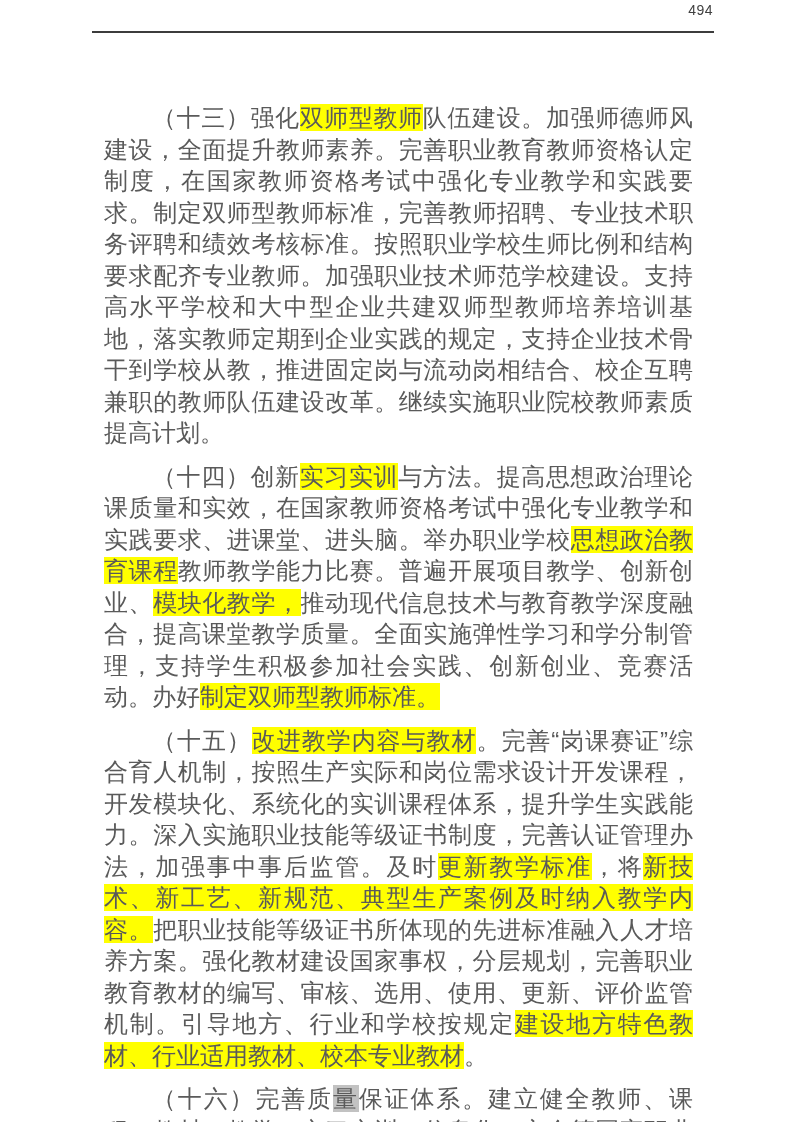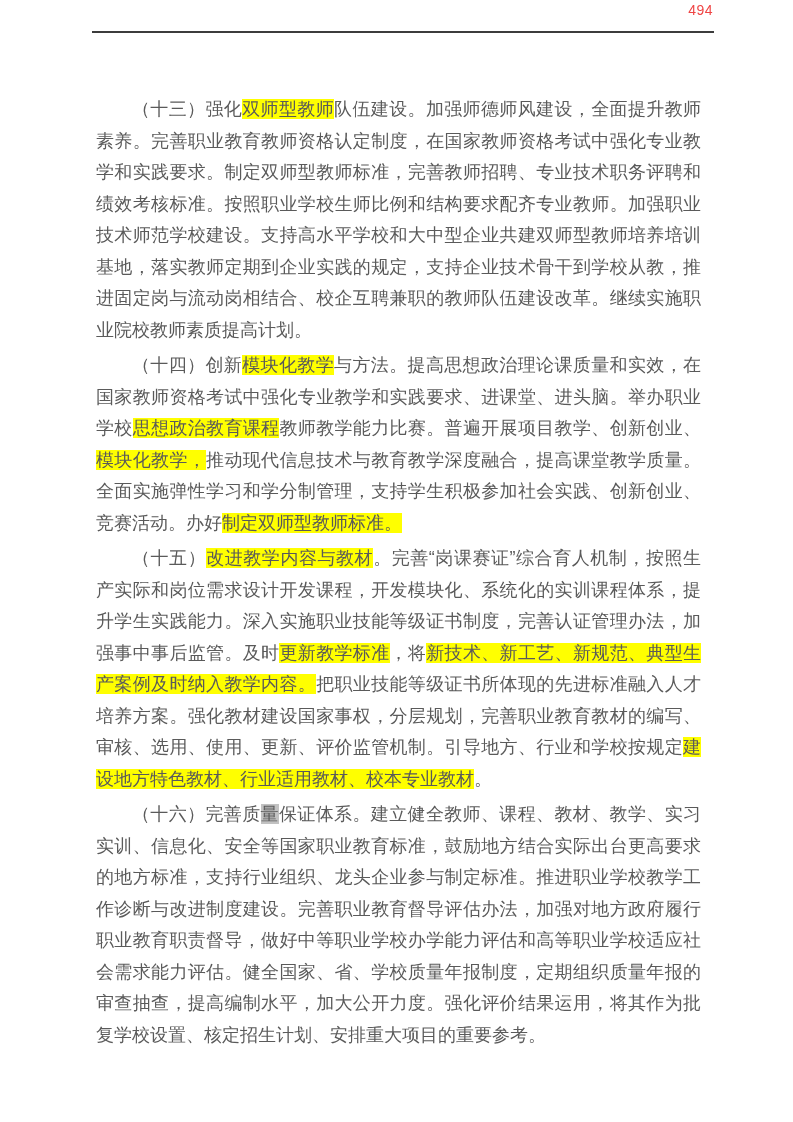--- a/index.html
+++ b/index.html
@@ -14,41 +14,41 @@
     background: #ffffff;
     overflow: hidden;
     font-family: "Liberation Sans", sans-serif;
   }
   .page-number {
     position: absolute;
     top: 1px;
     right: 80px;
     font-size: 14px;
     line-height: 18px;
-    color: #ef4444;
+    color: #404040;
     letter-spacing: 0.5px;
   }
   .header-rule {
     position: absolute;
     left: 92px;
     top: 31px;
     width: 622px;
     height: 2px;
     background: #3c3c3c;
   }
   .document-body {
     position: absolute;
     left: 92px;
     top: 90px;
     width: 613px;
   }
   .para {
-    margin: 4px;
+    margin: 12px;
     padding: 0;
-    font-size: 18px;
+    font-size: 24px;
     line-height: 31.5px;
     color: var(--text-color, #5a5a5a);
     text-align: justify;
     text-justify: inter-character;
     text-indent: 2em;
     word-break: normal;
     overflow-wrap: break-word;
   }
   mark {
     background: var(--hl-color, #ffff00);
@@ -60,17 +60,17 @@
   }
 </style>
 </head>
 <body>
 
 <div class="page">
   <div class="page-number">494</div>
   <div class="header-rule"></div>
   <div class="document-body">
       <p class="para"><span>（十三）强化</span><mark>双师型教师</mark><span>队伍建设。加强师德师风建设，全面提升教师素养。完善职业教育教师资格认定制度，在国家教师资格考试中强化专业教学和实践要求。制定双师型教师标准，完善教师招聘、专业技术职务评聘和绩效考核标准。按照职业学校生师比例和结构要求配齐专业教师。加强职业技术师范学校建设。支持高水平学校和大中型企业共建双师型教师培养培训基地，落实教师定期到企业实践的规定，支持企业技术骨干到学校从教，推进固定岗与流动岗相结合、校企互聘兼职的教师队伍建设改革。继续实施职业院校教师素质提高计划。</span></p>
-      <p class="para"><span>（十四）创新</span><mark>模块化教学</mark><span>与方法。提高思想政治理论课质量和实效，在国家教师资格考试中强化专业教学和实践要求、进课堂、进头脑。举办职业学校</span><mark>思想政治教育课程</mark><span>教师教学能力比赛。普遍开展项目教学、创新创业、</span><mark>模块化教学，</mark><span>推动现代信息技术与教育教学深度融合，提高课堂教学质量。全面实施弹性学习和学分制管理，支持学生积极参加社会实践、创新创业、竞赛活动。办好</span><mark>制定双师型教师标准。</mark></p>
+      <p class="para"><span>（十四）创新</span><mark>实习实训</mark><span>与方法。提高思想政治理论课质量和实效，在国家教师资格考试中强化专业教学和实践要求、进课堂、进头脑。举办职业学校</span><mark>思想政治教育课程</mark><span>教师教学能力比赛。普遍开展项目教学、创新创业、</span><mark>模块化教学，</mark><span>推动现代信息技术与教育教学深度融合，提高课堂教学质量。全面实施弹性学习和学分制管理，支持学生积极参加社会实践、创新创业、竞赛活动。办好</span><mark>制定双师型教师标准。</mark></p>
       <p class="para"><span>（十五）</span><mark>改进教学内容与教材</mark><span>。完善“岗课赛证”综合育人机制，按照生产实际和岗位需求设计开发课程，开发模块化、系统化的实训课程体系，提升学生实践能力。深入实施职业技能等级证书制度，完善认证管理办法，加强事中事后监管。及时</span><mark>更新教学标准</mark><span>，将</span><mark>新技术、新工艺、新规范、典型生产案例及时纳入教学内容。</mark><span>把职业技能等级证书所体现的先进标准融入人才培养方案。强化教材建设国家事权，分层规划，完善职业教育教材的编写、审核、选用、使用、更新、评价监管机制。引导地方、行业和学校按规定</span><mark>建设地方特色教材、行业适用教材、校本专业教材</mark><span>。</span></p>
       <p class="para"><span>（十六）完善质</span><span class="gray-mark">量</span><span>保证体系。建立健全教师、课程、教材、教学、实习实训、信息化、安全等国家职业教育标准，鼓励地方结合实际出台更高要求的地方标准，支持行业组织、龙头企业参与制定标准。推进职业学校教学工作诊断与改进制度建设。完善职业教育督导评估办法，加强对地方政府履行职业教育职责督导，做好中等职业学校办学能力评估和高等职业学校适应社会需求能力评估。健全国家、省、学校质量年报制度，定期组织质量年报的审查抽查，提高编制水平，加大公开力度。强化评价结果运用，将其作为批复学校设置、核定招生计划、安排重大项目的重要参考。</span></p>
     </div>
 </div>
 
 </body></html>

